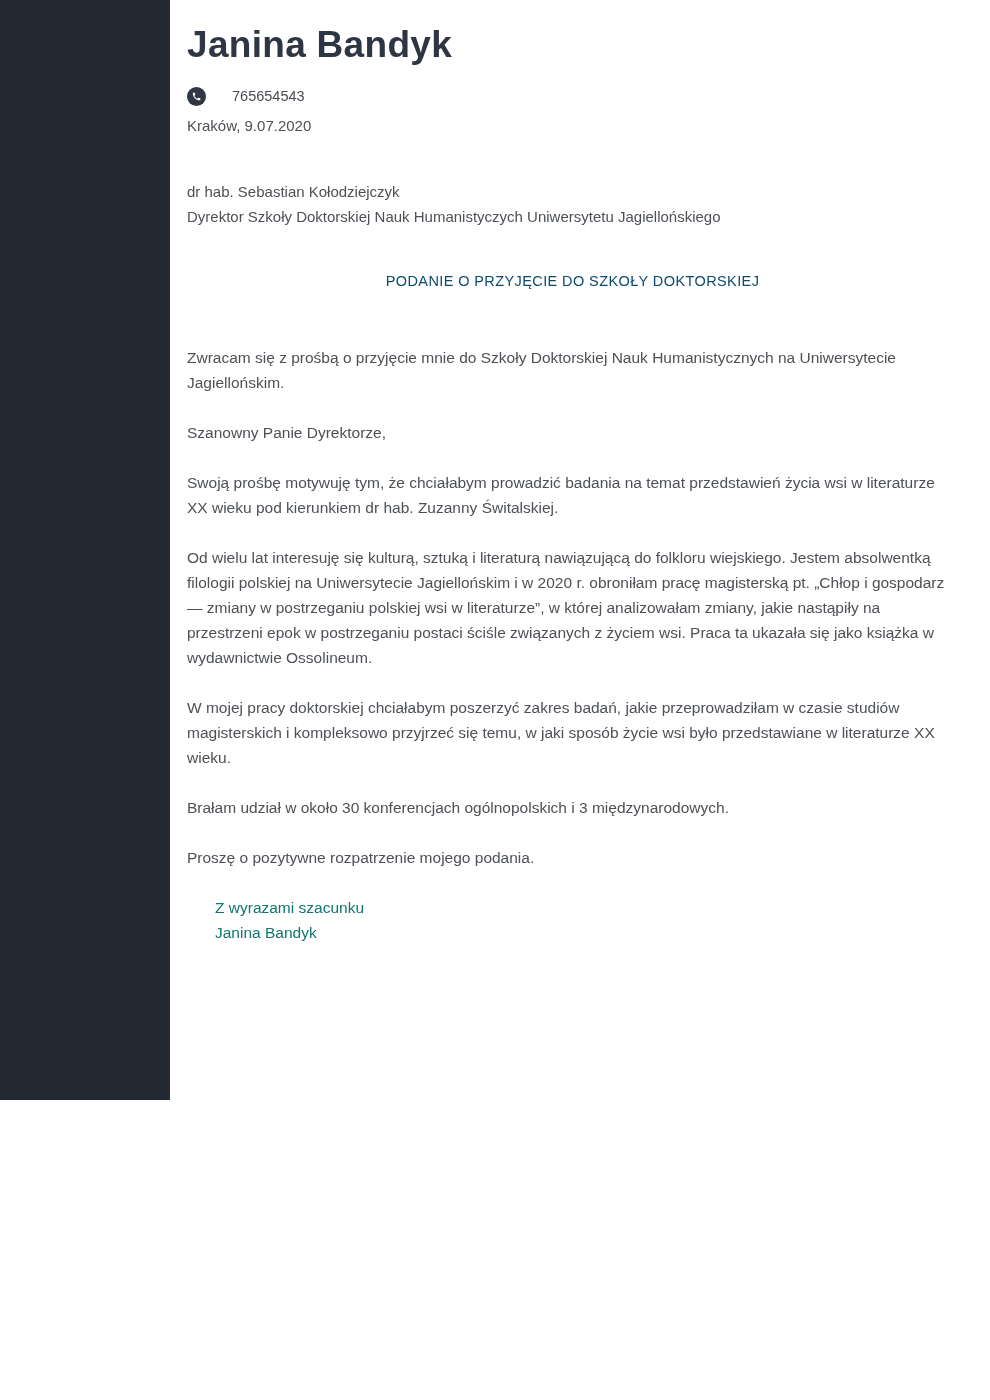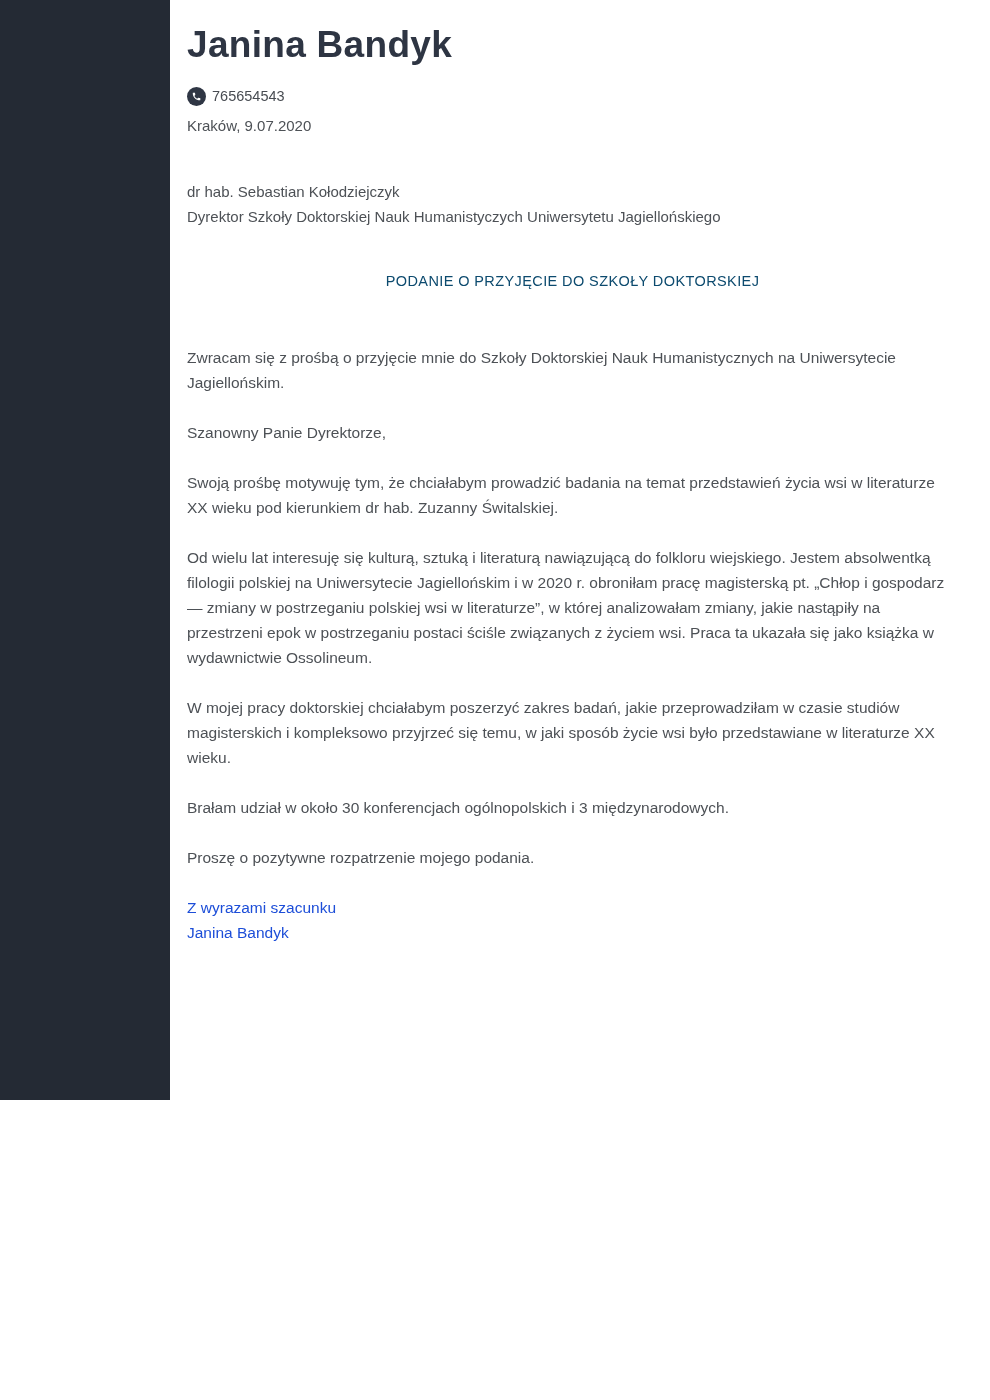--- a/index.html
+++ b/index.html
@@ -34,21 +34,21 @@
     font-weight: 700;
     color: #2e3543;
     letter-spacing: 0.3px;
   }
   .contact {
     margin-top: 20px;
   }
   .contact-row {
     display: flex;
     align-items: center;
-    gap: 6px;
+    gap: 26px;
     margin-bottom: 11px;
     height: 19px;
   }
   .contact-icon svg {
     width: 19px;
     height: 19px;
     display: block;
   }
   .contact-text {
     font-size: 14.5px;
@@ -78,21 +78,22 @@
     margin: 0 0 25px 0;
     font-size: 15.5px;
     line-height: 25px;
     color: #4d5156;
     max-width: 775px;
   }
   .closing {
     margin-top: 25px;
     font-size: 15.5px;
     line-height: 25px;
-    color: #1d4ed8;
+    color: #0f766e;
+    margin-left: 28px;
   }
 </style>
 </head>
 <body>
 
 <div class="page">
   <aside class="sidebar"></aside>
 
   <main class="content">
 

